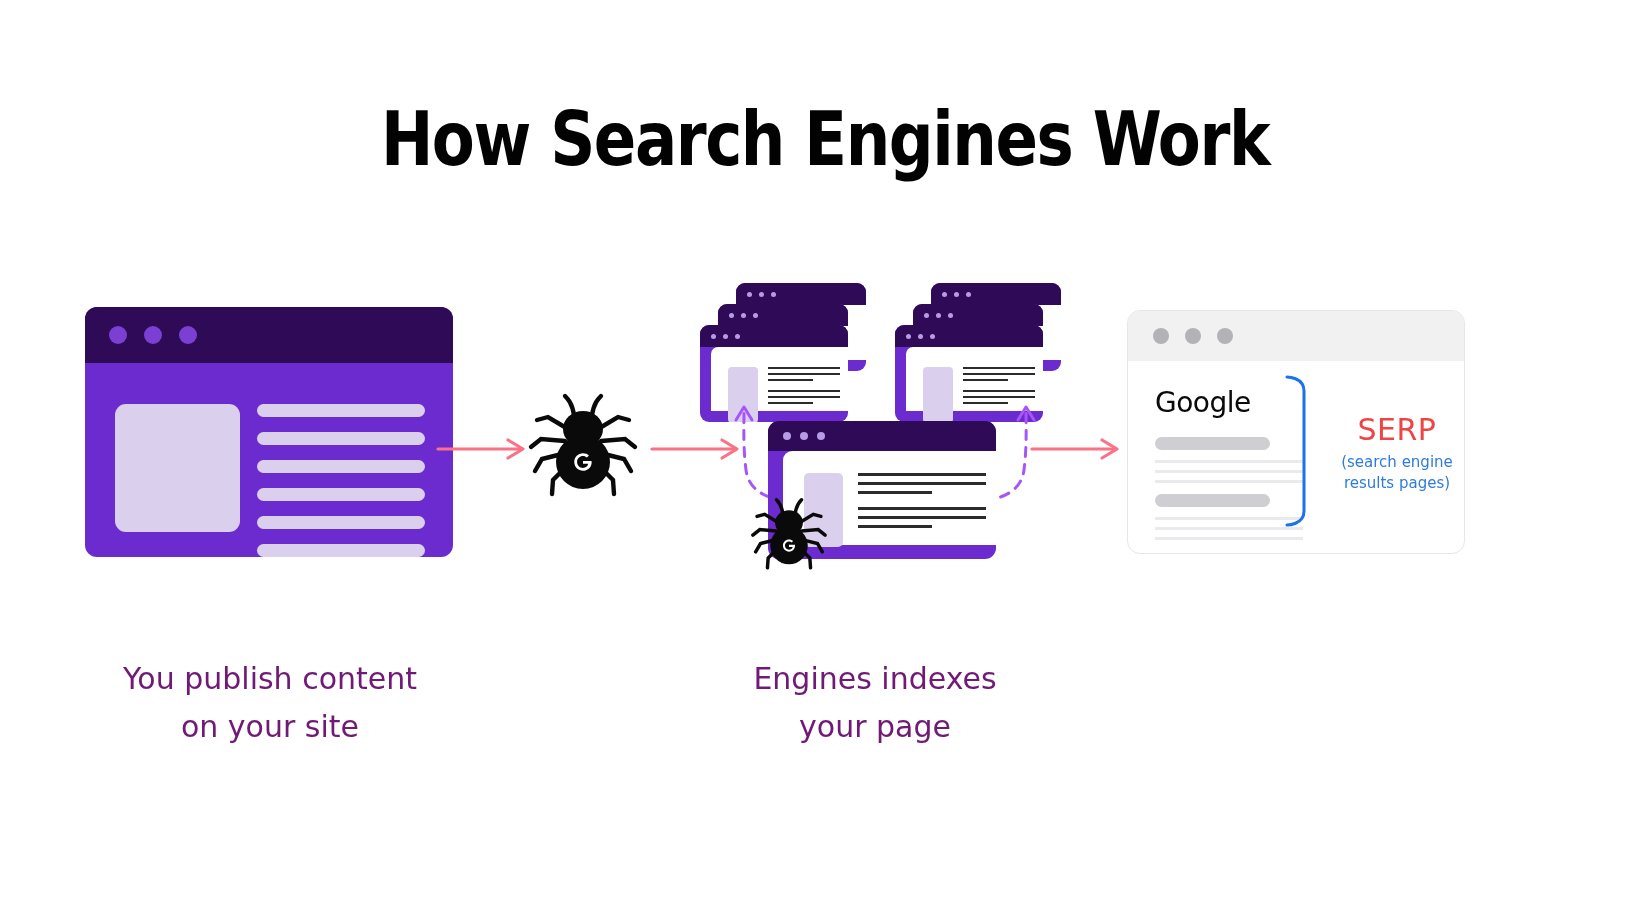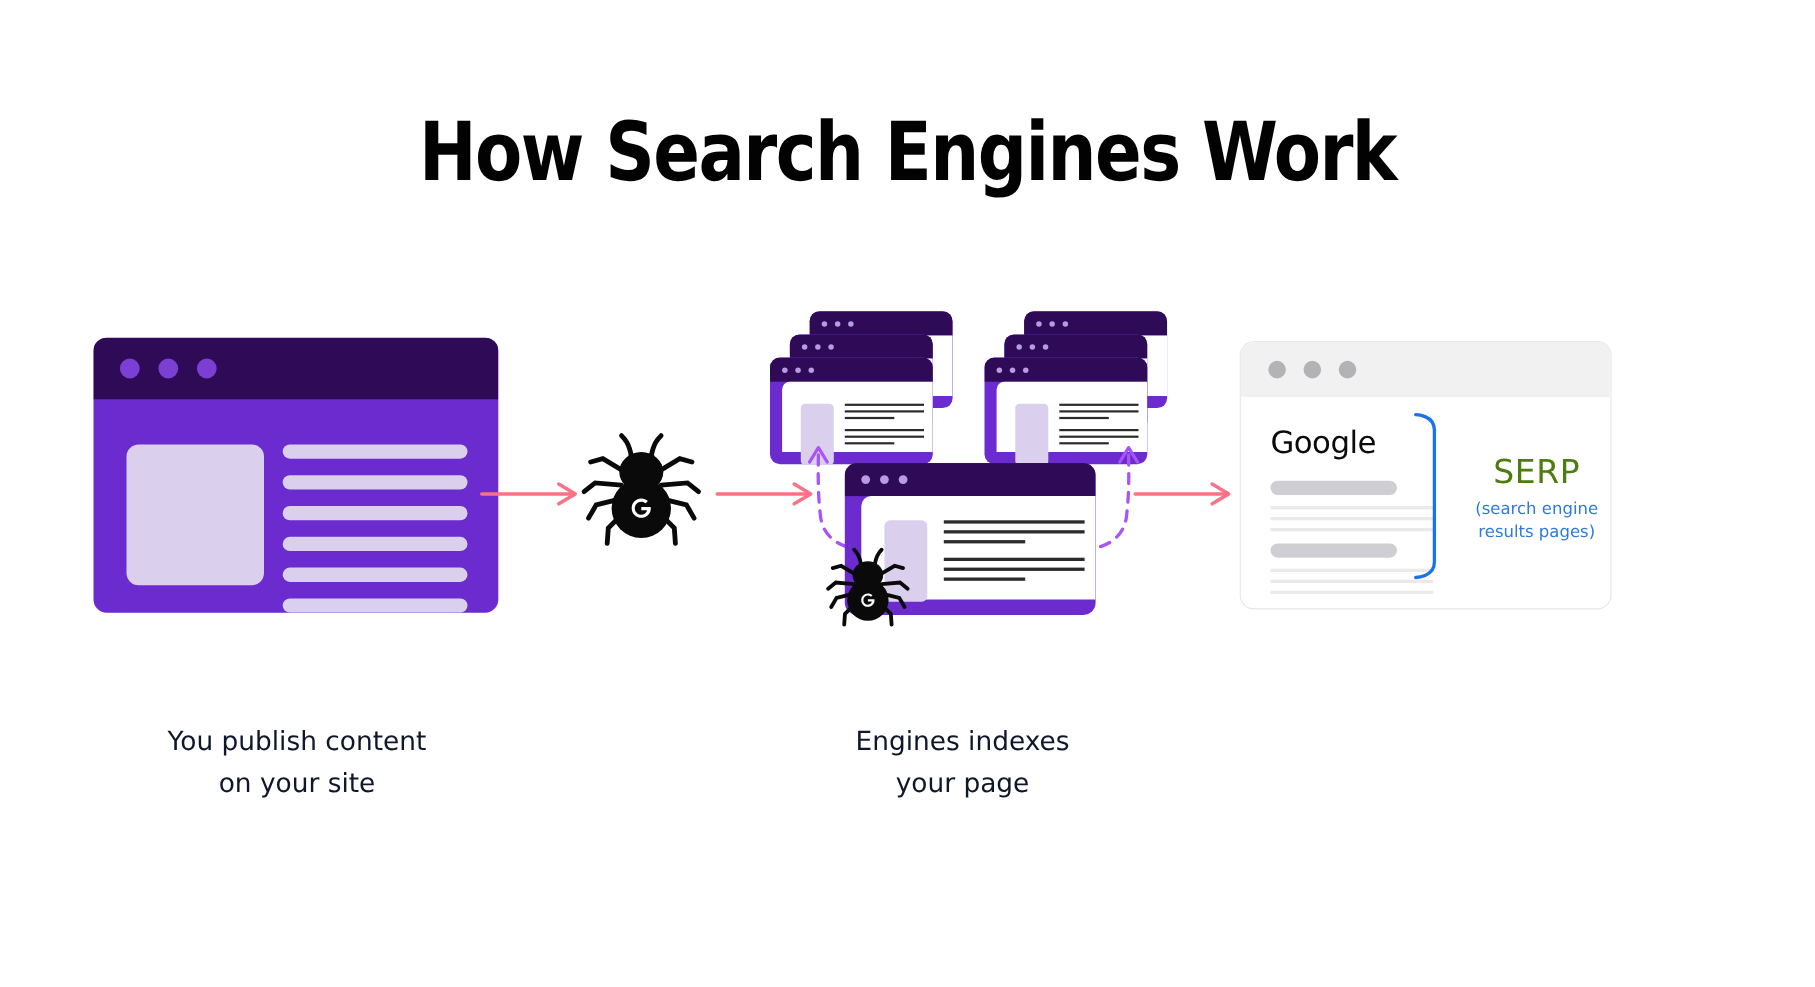--- a/index.html
+++ b/index.html
@@ -272,40 +272,40 @@
     position: absolute;
     left: 1322px;
     top: 412px;
     width: 150px;
     text-align: center;
   }
   #serp-label .big {
     font-family: "DejaVu Sans", sans-serif;
     font-size: 30px;
     font-weight: 400;
-    color: #4d7c0f;
+    color: #ef4444;
     letter-spacing: 0.5px;
   }
   #serp-label .small {
     margin-top: 5px;
     font-family: "DejaVu Sans", sans-serif;
     font-size: 15px;
     line-height: 1.38;
     color: #2E7BDD;
   }
 
   
   .caption {
     position: absolute;
     text-align: center;
     font-family: "DejaVu Sans", sans-serif;
-    font-size: 24px;
+    font-size: 30px;
     font-weight: 400;
     line-height: 1.6;
-    color: #0f172a;
+    color: #701a75;
     white-space: pre-line;
   }
   #caption-1 { left: 60px;   top: 655px; width: 420px; }
   #caption-2 { left: 420px;  top: 655px; width: 330px; }
   #caption-3 { left: 745px;  top: 655px; width: 260px; }
   #caption-4 { left: 1085px; top: 655px; width: 440px; }
 </style>
 </head>
 <body>
 

